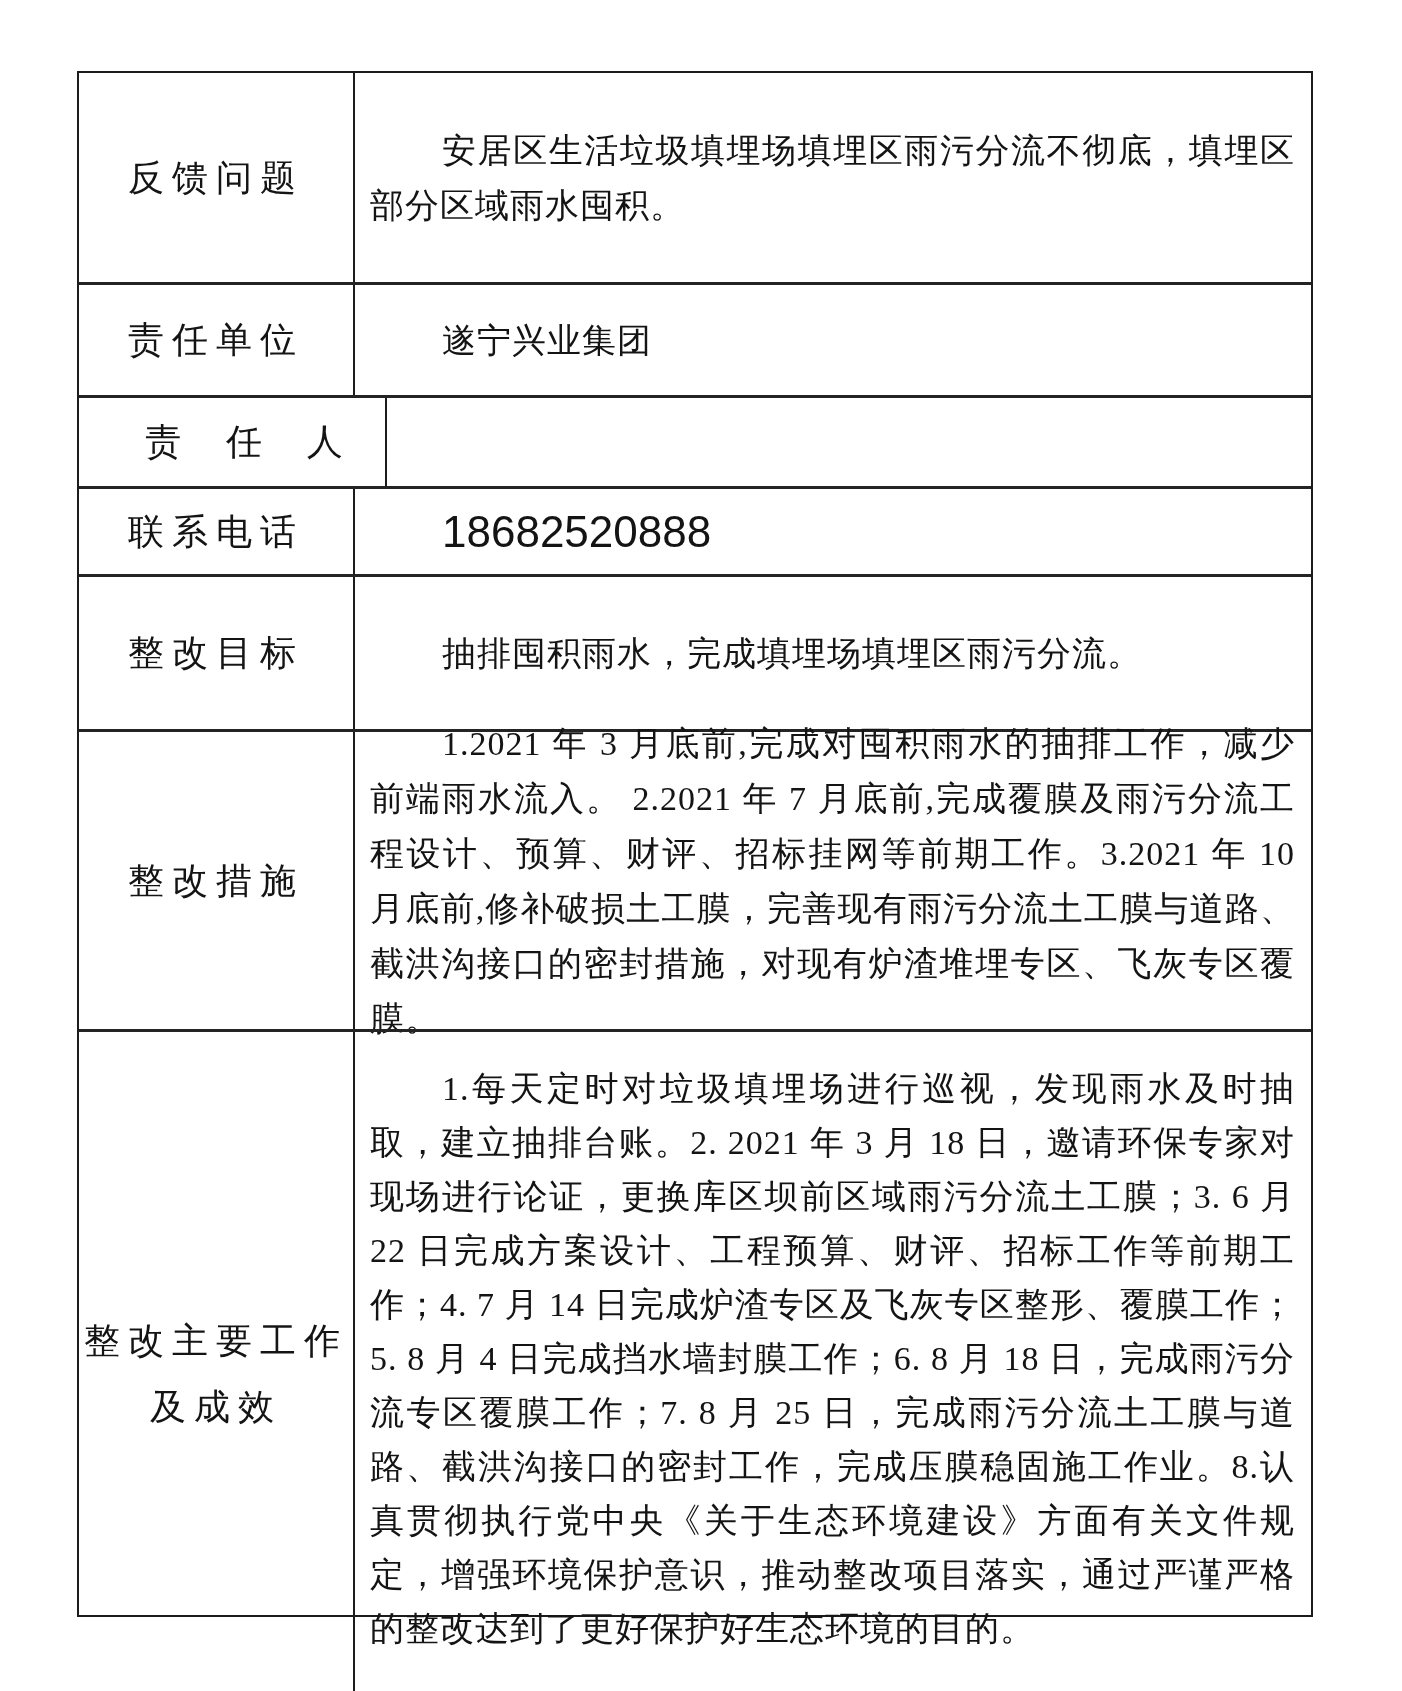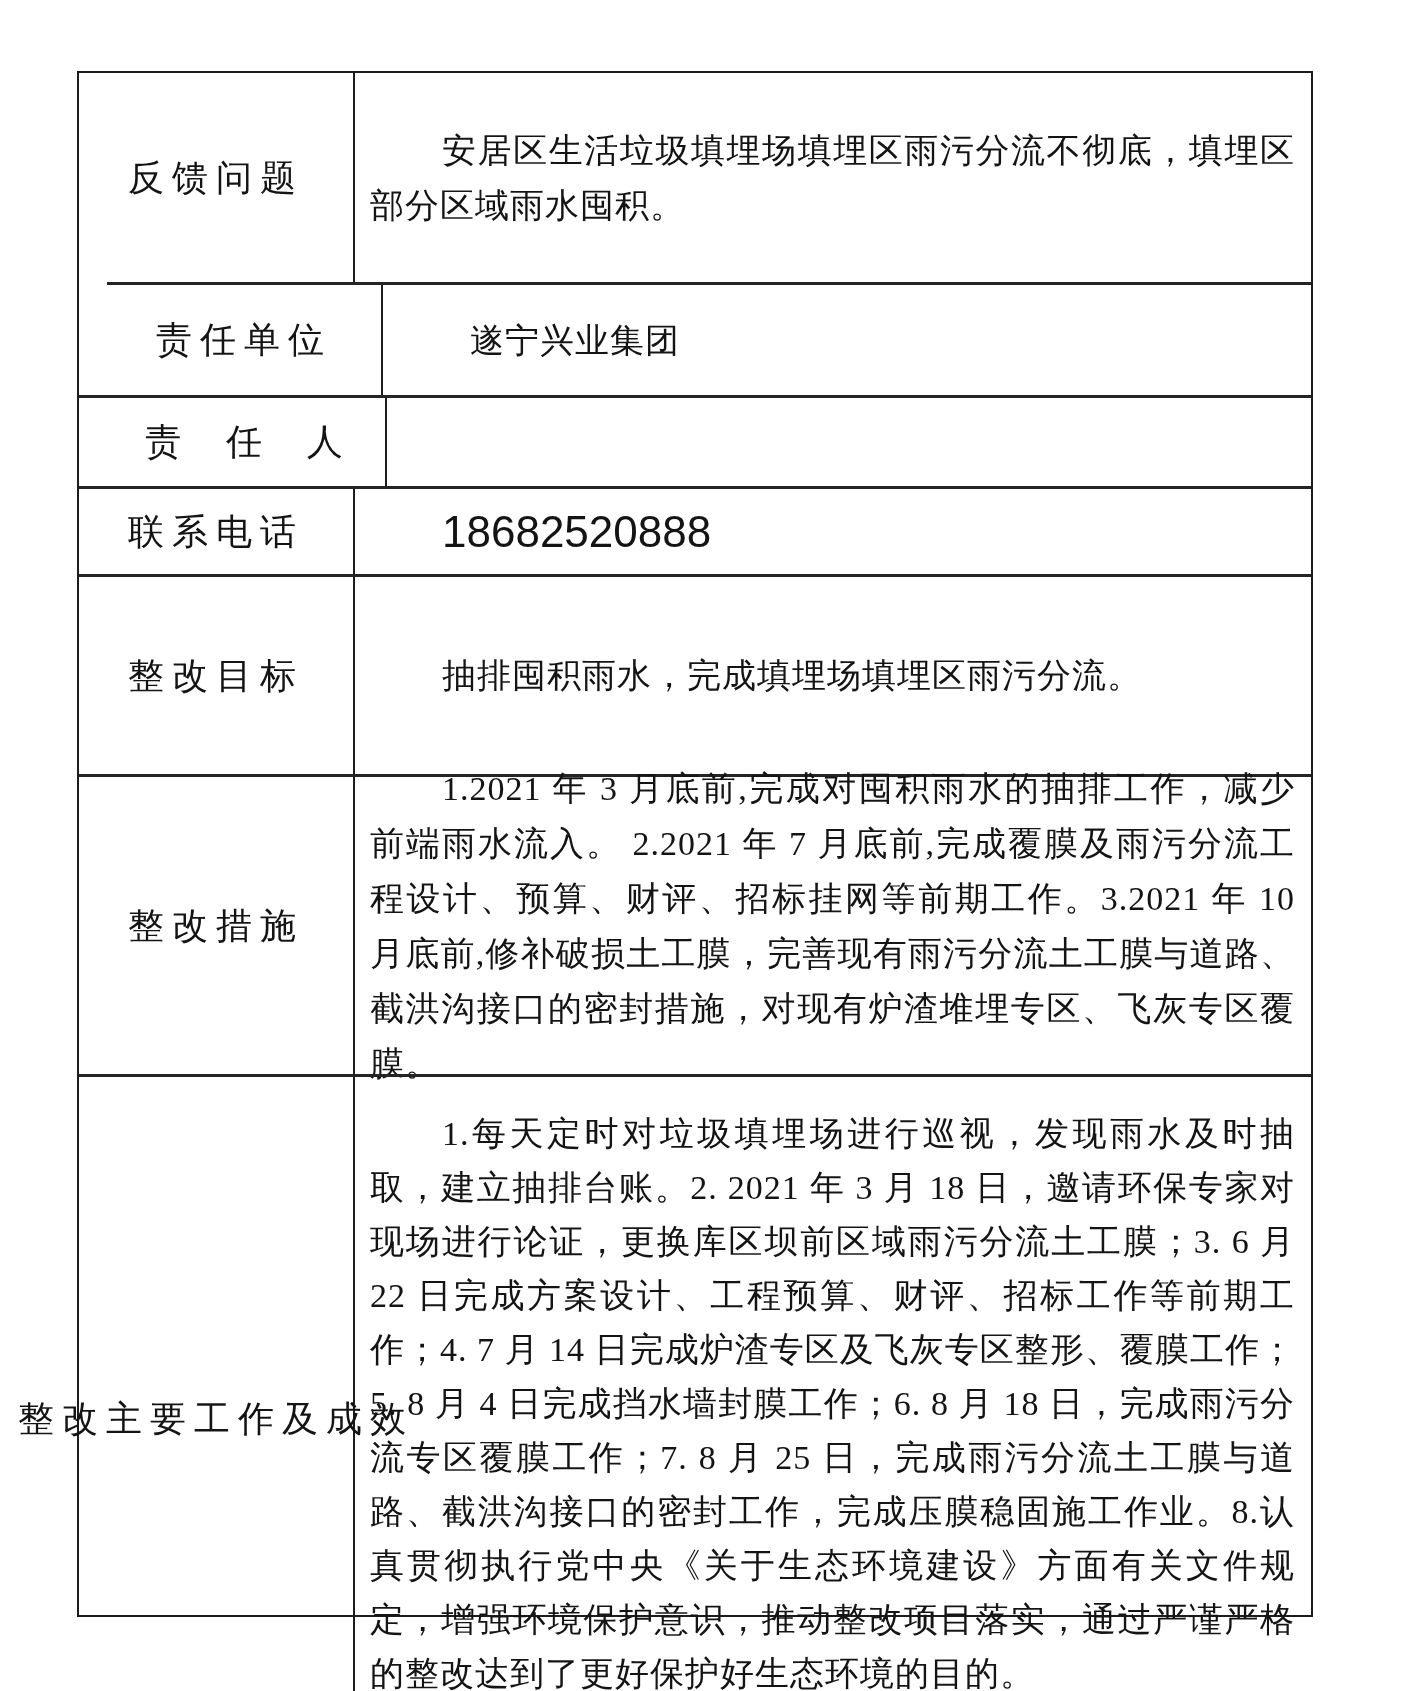--- a/index.html
+++ b/index.html
@@ -28,32 +28,33 @@
     flex-direction: column;
   }
   .row {
     display: flex;
     box-sizing: border-box;
     border-top: 3px solid #242424;
     flex: 0 0 auto;
   }
   .row:first-child { border-top: none; }
   .r0 { height: 209px; }
-  .r1 { height: 113px; margin-left: 28px; }
+  .r1 { height: 113px; }
   .r2 { height: 91px; padding-left: 32px; }
   .r3 { height: 88px; }
-  .r4 { height: 200px; }
+  .r4 { height: 155px; }
   .r5 { height: 300px; }
   .r6 { flex: 1 1 auto; }
   .label-cell {
     width: 276px;
     flex: 0 0 276px;
     box-sizing: border-box;
     border-right: 2px solid #1c1c1c;
     display: flex;
+    flex-direction: column;
     align-items: center;
     justify-content: center;
     text-align: center;
     font-size: 36px;
     line-height: 66px;
     letter-spacing: 8px;
   }
   .label-cell .lbl-line { white-space: nowrap; }
   .value-cell {
     flex: 1 1 auto;

